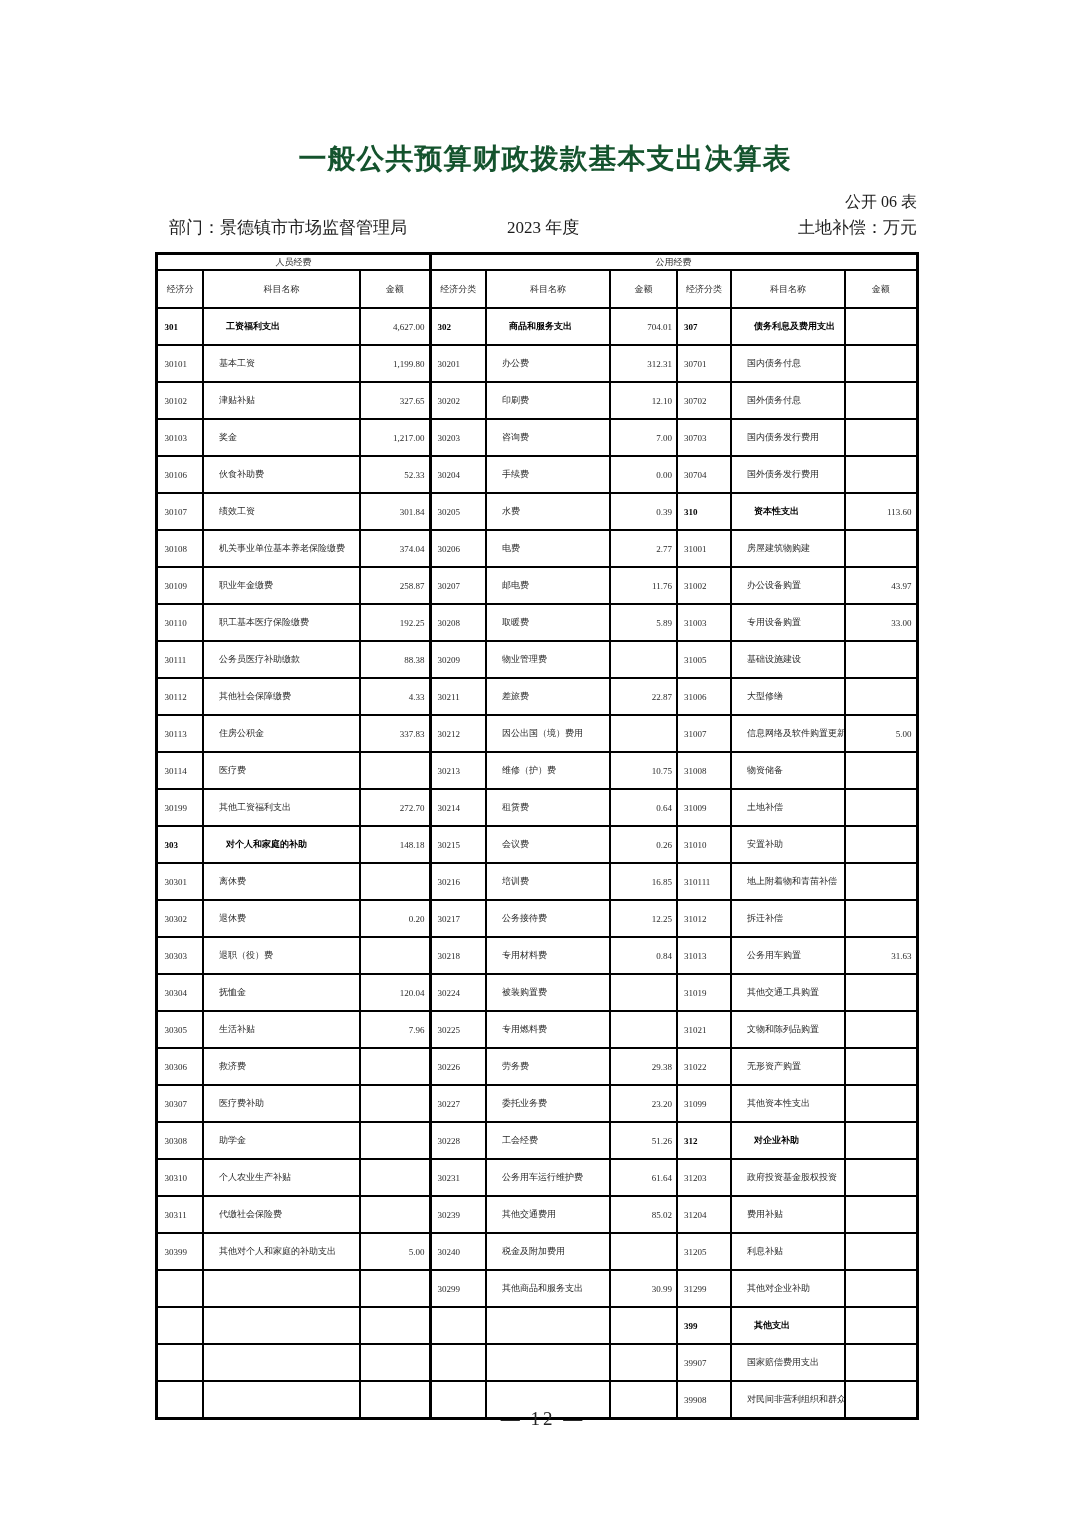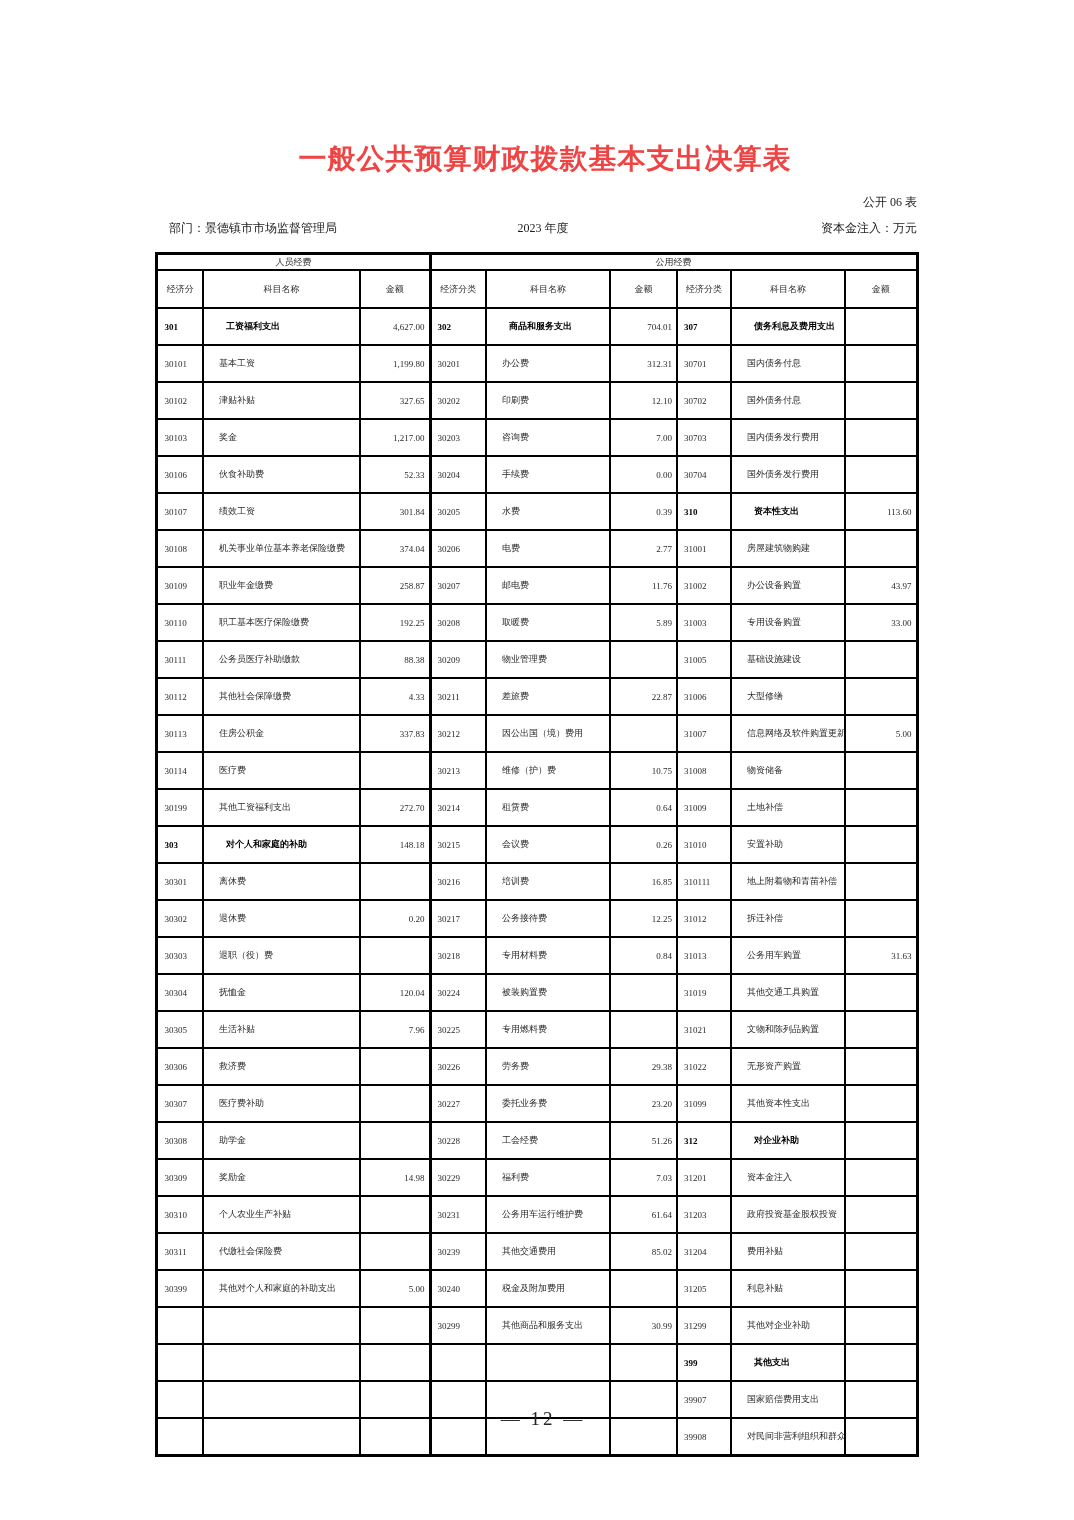--- a/index.html
+++ b/index.html
@@ -13,32 +13,32 @@
   .page { position:relative; width:1074px; height:1520px; overflow:hidden; }
 
   .doc-title {
     padding-top:142px;
     text-align:center;
     font-family:"Liberation Sans","DejaVu Sans",sans-serif;
     font-weight:bold;
     font-size:28px;
     line-height:34px;
     letter-spacing:1px;
-    color:#ef4444;
+    color:#14532d;
     margin-left:16px;
   }
   .pub-label {
     width:760px; margin:18px auto 0;
     text-align:right;
-    font-size:12px; line-height:16px;
+    font-size:16px; line-height:16px;
   }
   .meta-row {
     width:760px; margin:8px auto 14px;
     display:flex; align-items:center;
-    font-size:12px; line-height:20px;
+    font-size:17px; line-height:20px;
   }
   .meta-row .dept { flex:1; padding-left:12px; text-align:left; }
   .meta-row .year { flex:0 0 auto; }
   .meta-row .unit { flex:1; text-align:right; }
 
   table.budget {
     width:760px; margin:0 auto;
     border-collapse:collapse;
     table-layout:fixed;
     border:3px solid #000;
@@ -79,21 +79,21 @@
 
 <div class="page">
 
   <div class="doc-title">一般公共预算财政拨款基本支出决算表</div>
 
   <div class="pub-label">公开 06 表</div>
 
   <div class="meta-row">
     <span class="dept">部门：景德镇市市场监督管理局</span>
     <span class="year">2023 年度</span>
-    <span class="unit">资本金注入：万元</span>
+    <span class="unit">土地补偿：万元</span>
   </div>
 
   <table class="budget">
     <colgroup>
       <col style="width:46px">
         <col style="width:157px">
         <col style="width:70px">
       <col style="width:56px">
         <col style="width:124px">
         <col style="width:67px">
@@ -366,31 +366,20 @@
           <td class="name">助学金</td>
           <td class="amount"></td>
           <td class="code sep">30228</td>
           <td class="name">工会经费</td>
           <td class="amount">51.26</td>
           <td class="code g">312</td>
           <td class="name g">对企业补助</td>
           <td class="amount g"></td>
         </tr>
         <tr>
-          <td class="code">30309</td>
-          <td class="name">奖励金</td>
-          <td class="amount">14.98</td>
-          <td class="code sep">30229</td>
-          <td class="name">福利费</td>
-          <td class="amount">7.03</td>
-          <td class="code">31201</td>
-          <td class="name">资本金注入</td>
-          <td class="amount"></td>
-        </tr>
-        <tr>
           <td class="code">30310</td>
           <td class="name">个人农业生产补贴</td>
           <td class="amount"></td>
           <td class="code sep">30231</td>
           <td class="name">公务用车运行维护费</td>
           <td class="amount">61.64</td>
           <td class="code">31203</td>
           <td class="name">政府投资基金股权投资</td>
           <td class="amount"></td>
         </tr>

